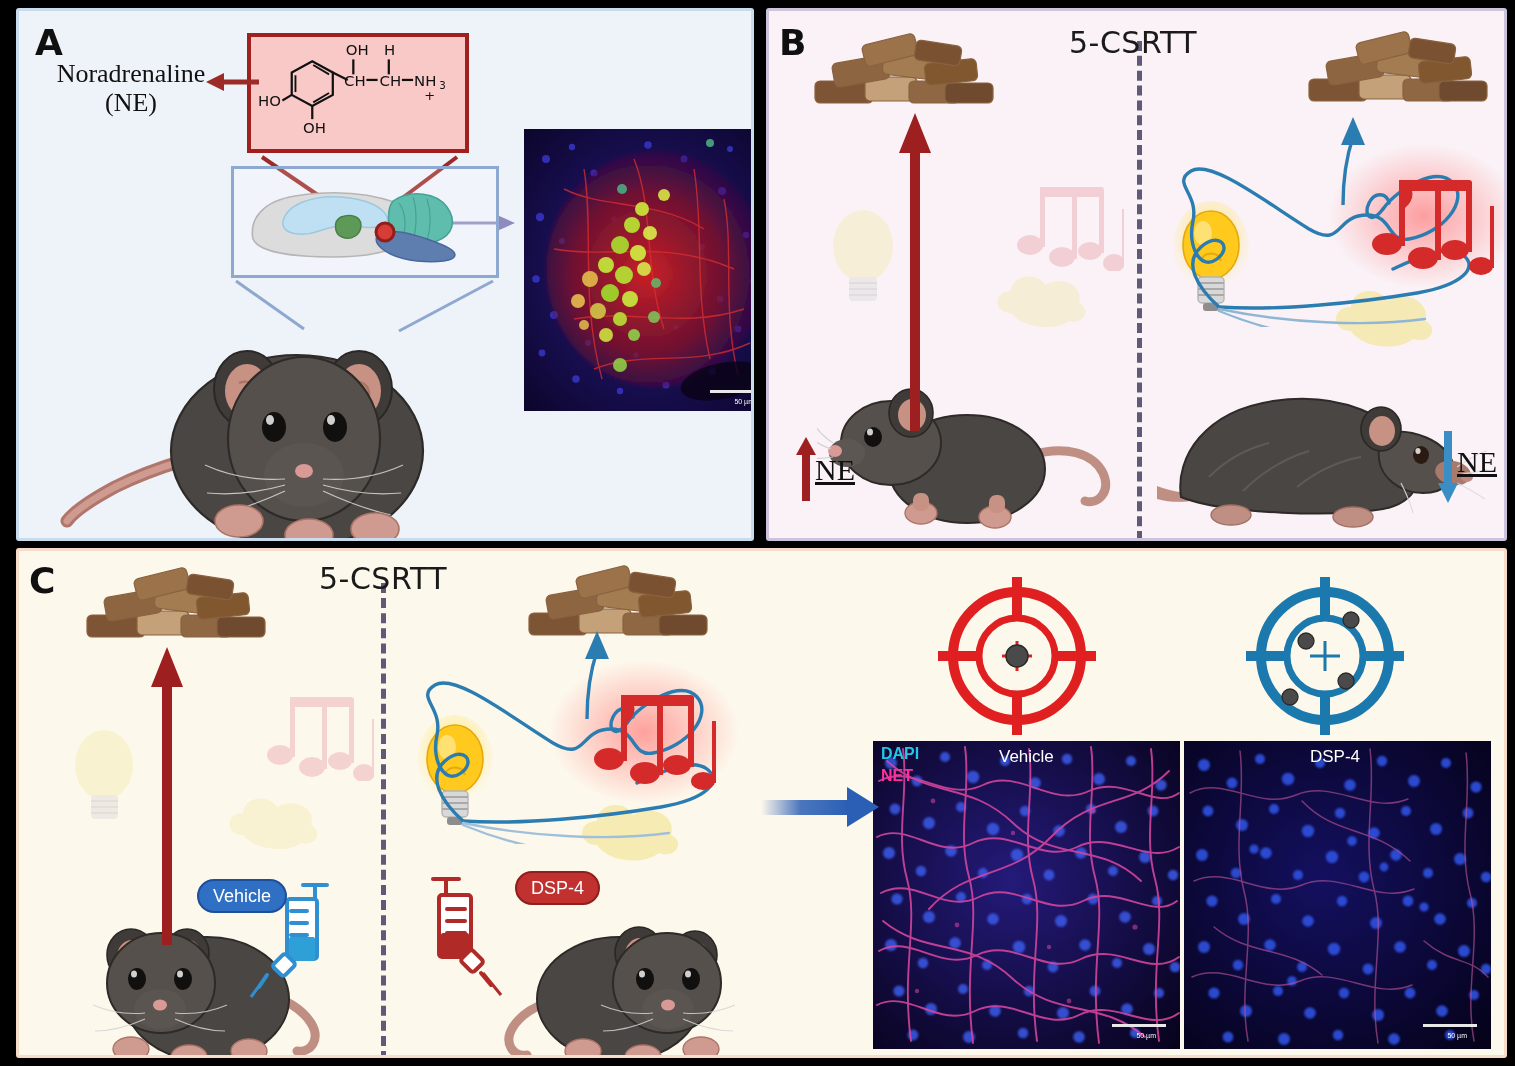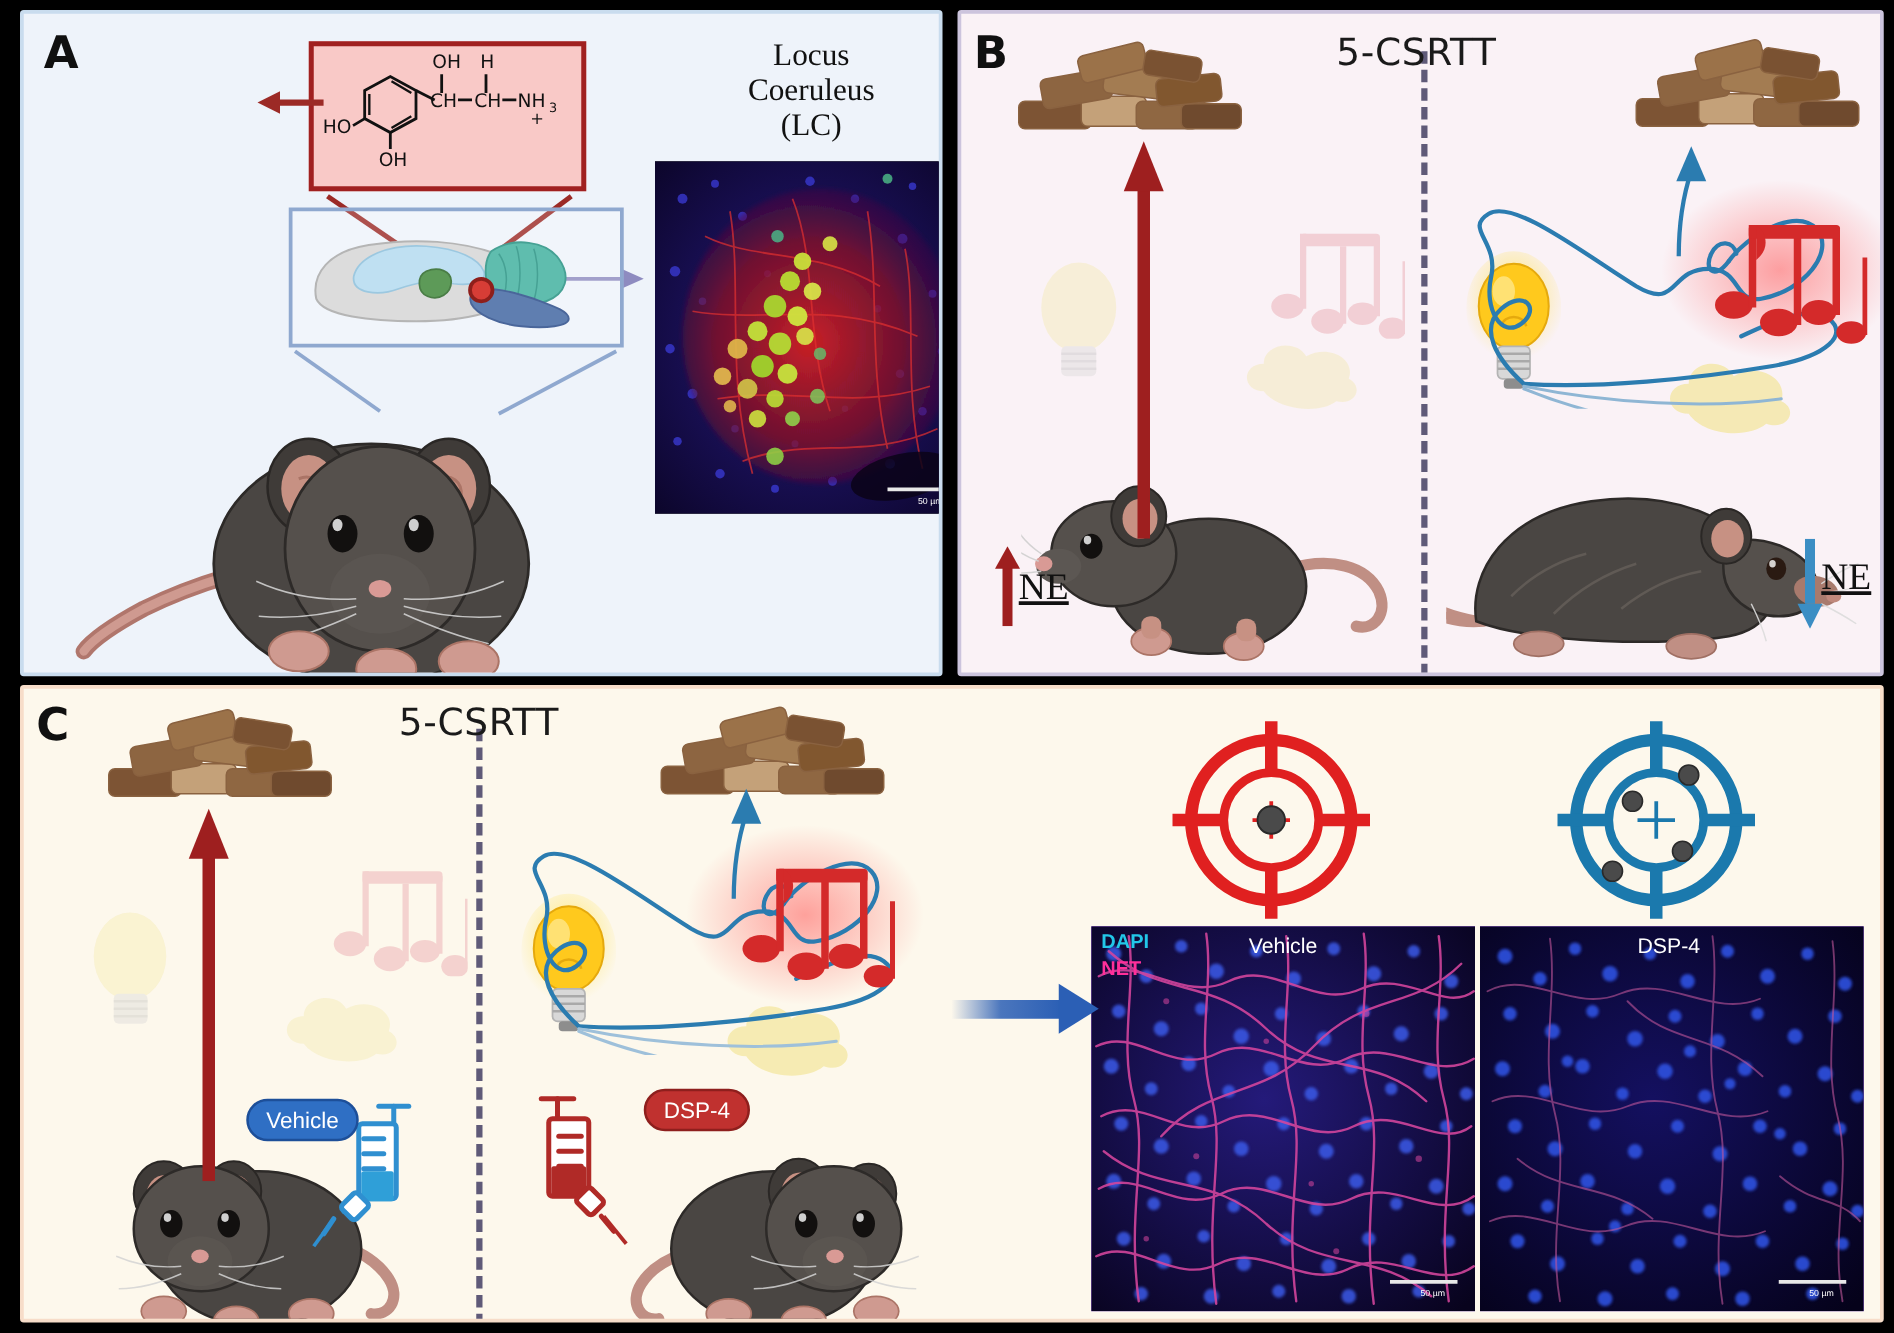--- a/index.html
+++ b/index.html
@@ -144,21 +144,21 @@
     font-size: 30px;
     color: #111;
     z-index: 36;
     white-space: nowrap;
     text-decoration: underline;
   }
 
   
   .micro {
     position: absolute;
-    background: #4c1d95;
+    background: #404040;
     overflow: hidden;
     z-index: 18;
   }
   .micro-title {
     position: absolute;
     color: #ffffff;
     font-size: 17px;
     font-family: "Liberation Sans", sans-serif;
     z-index: 6;
     white-space: nowrap;
@@ -229,20 +229,24 @@
       </svg>
     </div>
 
     <div id="ne-arrow" class="art">
       <svg viewBox="0 0 55 22">
         <line x1="55" y1="11" x2="20" y2="11" stroke="#9c2a26" stroke-width="5"></line>
         <polygon points="20,2 2,11 20,20" fill="#9c2a26"></polygon>
       </svg>
     </div>
 
+    <div class="serif-label" style="left:12px; top:48px; width:200px; font-size:26px;">
+      <div>Noradrenaline</div>
+      <div>(NE)</div>
+    </div>
 
     <div id="brain-frame"></div>
     <div class="art" style="left:222px; top:166px; width:250px; height:92px; z-index:14;">
       <svg viewBox="0 0 250 92">
 
         <path d="M12,62 C8,42 22,24 54,19 C92,13 128,16 156,26 C170,32 176,44 172,56
                  C166,72 132,80 92,80 C56,80 18,76 12,62 Z" fill="#dcdcdc" stroke="#b5b5b5" stroke-width="1.6"></path>
 
         <path d="M42,44 C46,28 70,18 100,20 C126,22 142,30 146,40 C149,48 136,52 122,50
                  C104,47 92,49 78,54 C62,60 40,58 42,44 Z" fill="#bfe0f2" stroke="#9cc8e0" stroke-width="1.4"></path>
@@ -295,25 +299,20 @@
           <path d="M264,186 C292,194 320,196 342,194"></path>
           <path d="M264,192 C290,204 314,212 332,216"></path>
         </g>
 
         <ellipse cx="180" cy="222" rx="24" ry="16" fill="#cf9a90" stroke="#ab7466" stroke-width="1.6"></ellipse>
         <ellipse cx="250" cy="236" rx="24" ry="16" fill="#cf9a90" stroke="#ab7466" stroke-width="1.6"></ellipse>
         <ellipse cx="316" cy="230" rx="24" ry="16" fill="#cf9a90" stroke="#ab7466" stroke-width="1.6"></ellipse>
       </svg>
     </div>
 
-    <div class="serif-label" style="left:520px; top:20px; width:220px; font-size:25px;">
-      <div>Locus</div>
-      <div>Coeruleus</div>
-      <div>(LC)</div>
-    </div>
 
     <div id="lc-img">
       <svg viewBox="0 0 248 282" preserveAspectRatio="none" style="width:100%;height:100%">
         <defs>
           <radialGradient id="lcRed" cx="46%" cy="52%" r="62%">
             <stop offset="0%" stop-color="#d22020" stop-opacity="0.95"></stop>
             <stop offset="55%" stop-color="#8c1224" stop-opacity="0.75"></stop>
             <stop offset="100%" stop-color="#28064a" stop-opacity="0.2"></stop>
           </radialGradient>
           <radialGradient id="lcBlue" cx="50%" cy="50%" r="75%">

